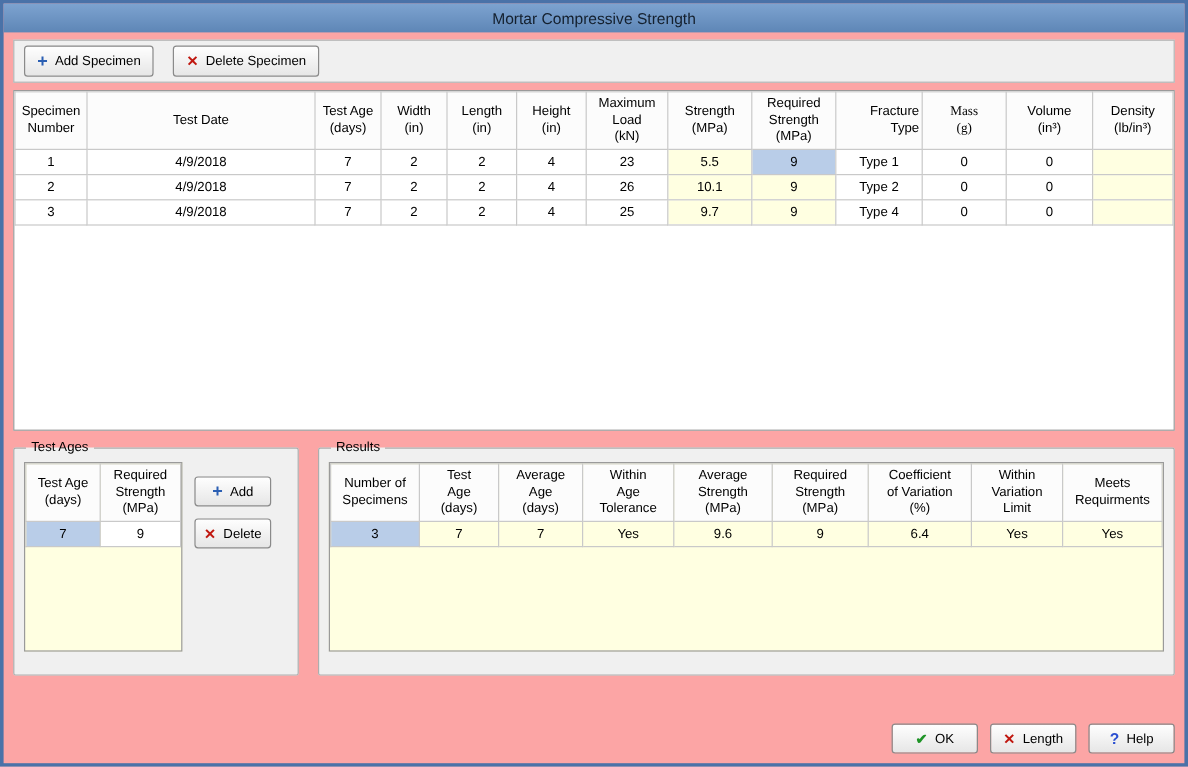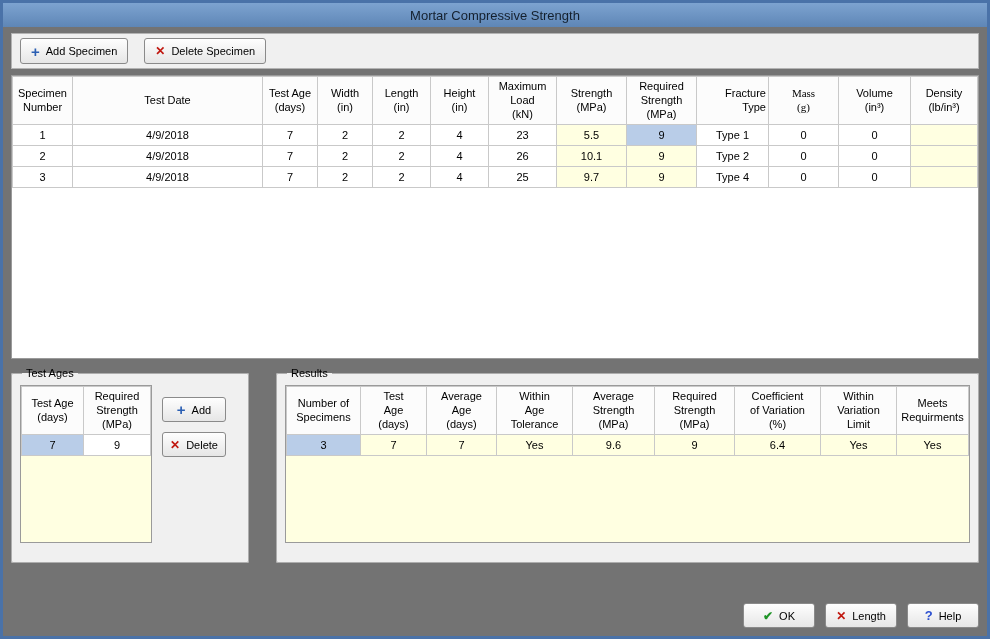--- a/index.html
+++ b/index.html
@@ -1,20 +1,20 @@
 <!DOCTYPE html>
 <html style="--titlebar: #6a90c0; --window-border: #4a72a8; --readonly-cell: #ffffe1; --selected-cell: #b9cde8; --accent-add: #2b5fb3; --accent-delete: #c0170f; --ok-check: #1f9427; --help-blue: #2b4fd0;"><head>
 <meta charset="utf-8">
 <style>
   * { margin:0; padding:0; box-sizing:border-box; }
   html,body { width:990px; height:639px; }
   body { font-family:"Liberation Sans",sans-serif; font-size:11px; color:#000; background:#fff; }
 
   .window { width:990px; height:639px; border:3px solid var(--window-border,#4a72a8);
-            background:#737373; display:flex; flex-direction:column; }
+            background:#fca5a5; display:flex; flex-direction:column; }
 
   .titlebar { height:24px; flex:0 0 24px; background:linear-gradient(#7da3d0,#5e86b6);
               display:flex; align-items:center; justify-content:center;
               font-size:13px; color:#14202e; }
 
   .tabstrip { flex:0 0 28px; display:flex; align-items:flex-end; gap:2px;
               padding:5px 2px 0 2px; border-bottom:1px solid #8a8a8a; }
   .tab { border:1px solid #8a8a8a; border-bottom:none; border-radius:2px 2px 0 0;
          background:linear-gradient(#fafafa,#e9e9e9); padding:3px 9px 3px 9px;
          font-size:11px; cursor:default; }
@@ -46,21 +46,21 @@
   table.grid td.ro  { background:var(--readonly-cell,#ffffe1); }
   table.grid td.sel { background:var(--selected-cell,#b9cde8); }
 
   .main-table th:nth-child(1){width:60px;}  .main-table th:nth-child(2){width:190px;}
   .main-table th:nth-child(3){width:55px;}  .main-table th:nth-child(4){width:55px;}
   .main-table th:nth-child(5){width:58px;}  .main-table th:nth-child(6){width:58px;}
   .main-table th:nth-child(7){width:68px;}  .main-table th:nth-child(8){width:70px;}
   .main-table th:nth-child(9){width:70px;}  .main-table th:nth-child(10){width:72px;text-align:right;}
   .main-table th:nth-child(11){width:70px;font-family:Liberation Serif, serif;} .main-table th:nth-child(12){width:72px;}
 
-  .bottom { margin-top:8px; flex:0 0 196px; display:flex; gap:27px; min-height:0; }
+  .bottom { margin-top:8px; flex:0 0 196px; display:flex; gap:16px; min-height:0; }
   fieldset.group { border:1px solid #adadad; border-radius:2px; padding:6px 8px 8px 8px; background:#f0f0f0; }
   fieldset.group legend { font-size:11px; padding:0 4px; margin-left:2px; }
 
   .test-ages-group { flex:0 0 238px; }
   .ta-inner { display:flex; gap:10px; height:100%; }
   .ta-grid { width:132px; height:158px; background:var(--readonly-cell,#ffffe1); }
   .ta-table th:nth-child(1){width:62px;}
   .ta-table td { height:19px; }
   .ta-buttons { display:flex; flex-direction:column; gap:10px; padding-top:12px; }
   .ta-buttons .btn { width:64px; height:25px; padding:2px 4px; }

